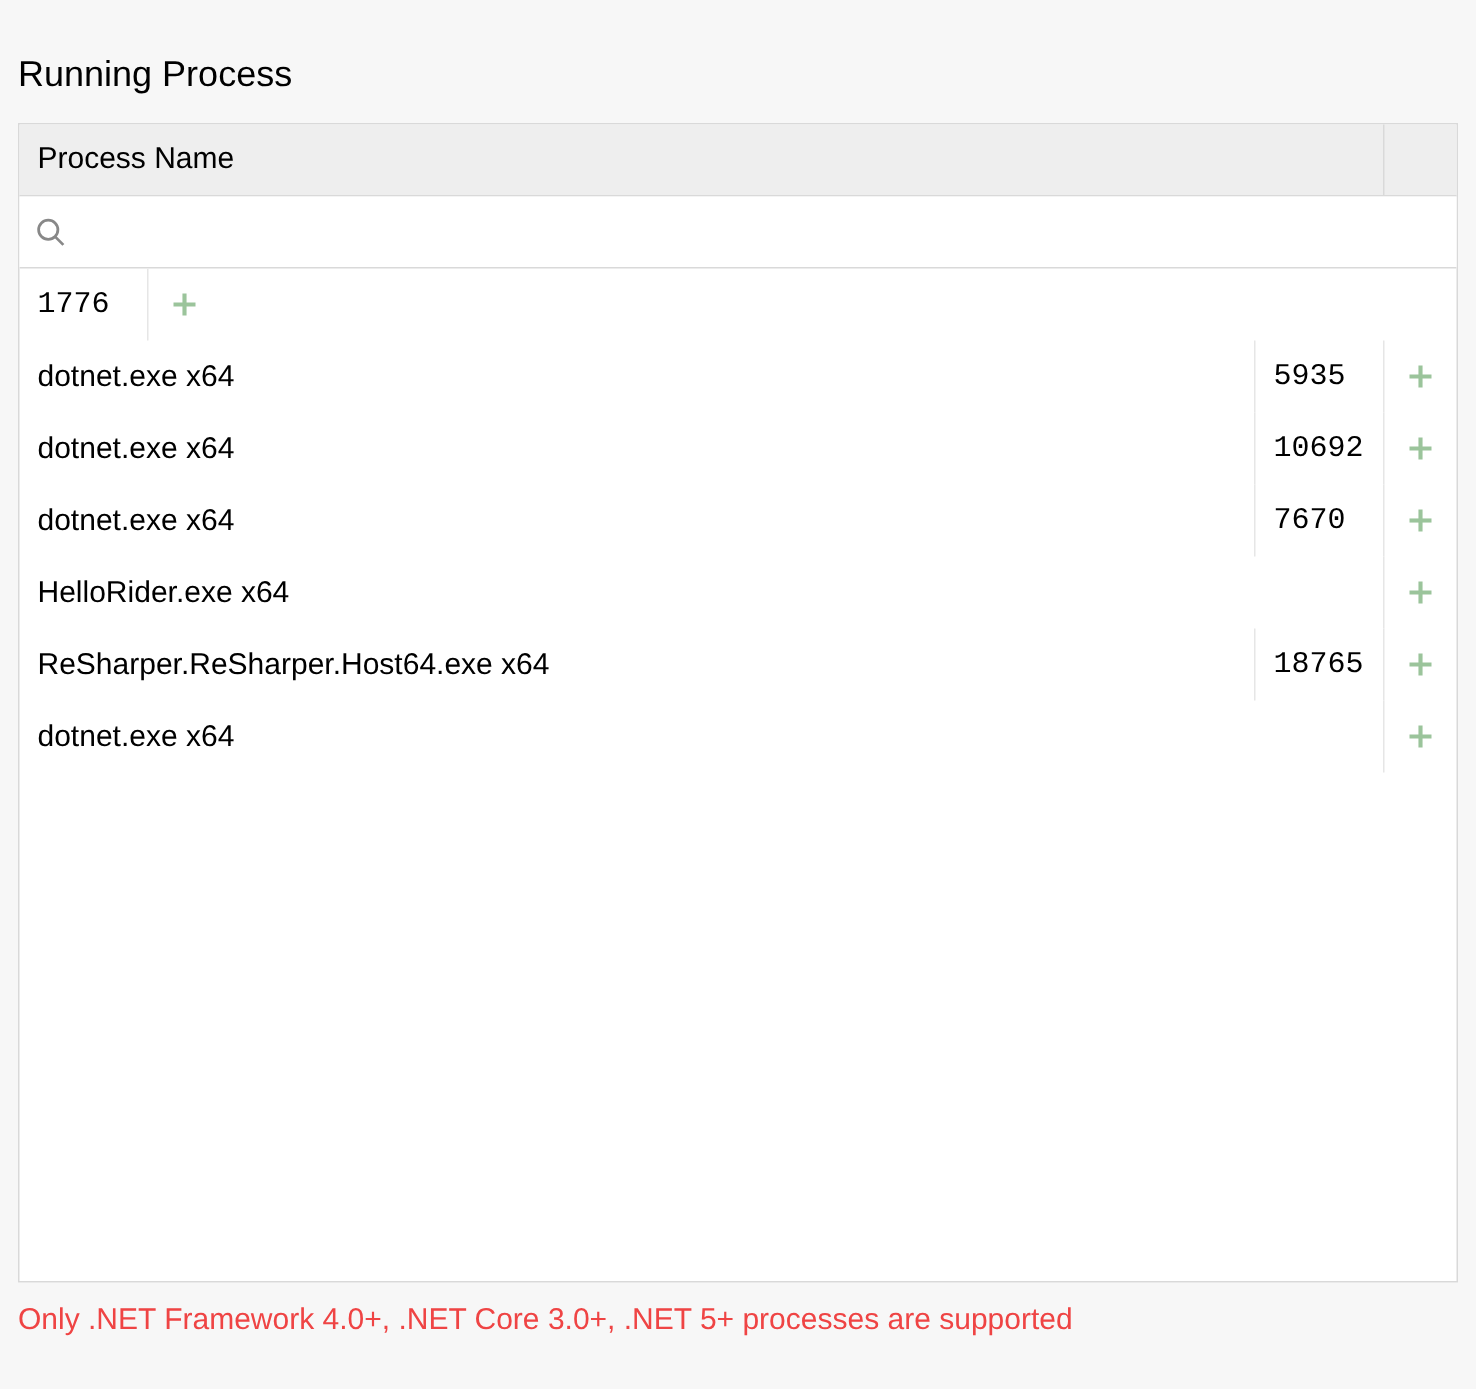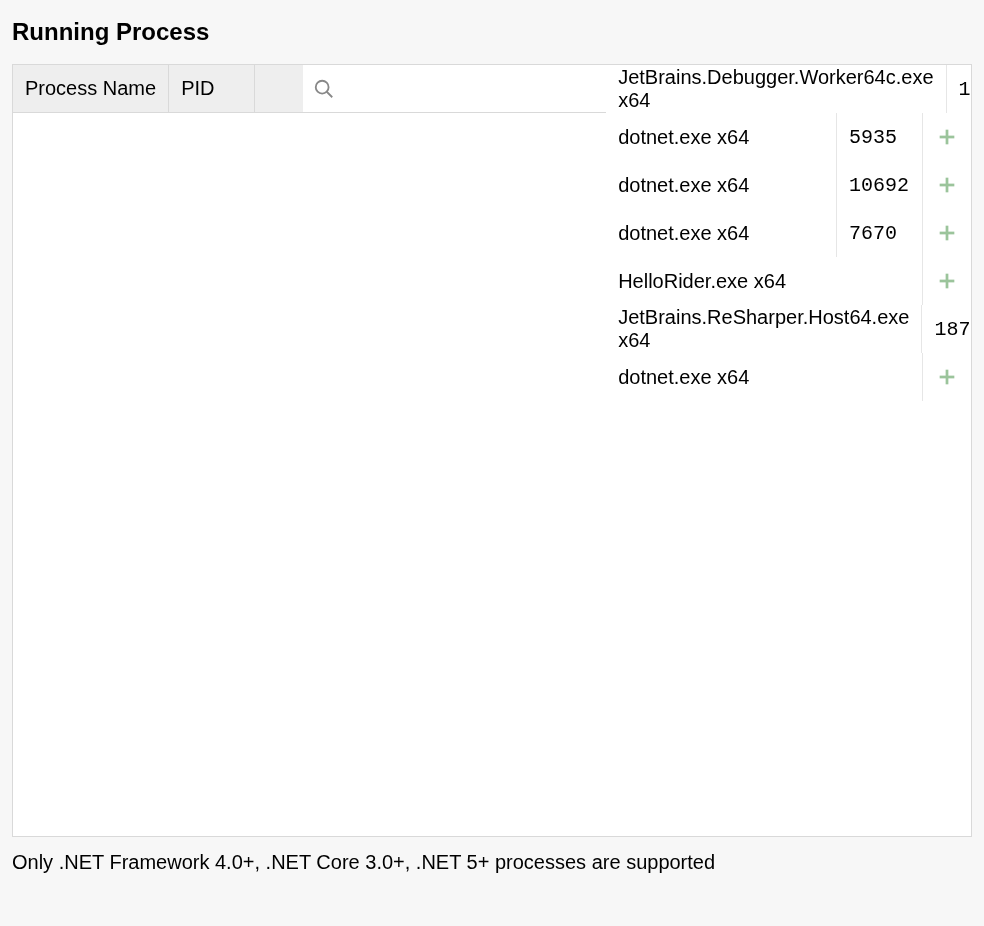--- a/index.html
+++ b/index.html
@@ -10,30 +10,30 @@
     body {
       font-family: "Segoe UI", -apple-system, sans-serif;
       background: #f7f7f7;
       width: 984px;
       height: 926px;
       padding: 12px;
       color: #000;
     }
     .title {
       font-size: 24px;
-      font-weight: 700;
+      font-weight: 400;
       margin-bottom: 18px;
-      margin-top: 6px;
+      margin-top: 24px;
     }
     .table-container {
       border: 1px solid #d9d9d9;
       background: #fff;
       height: 773px;
       display: flex;
-      flex-direction: row;
+      flex-direction: column;
     }
     .header-row {
       display: flex;
       background: #eeeeee;
       border-bottom: 1px solid #d9d9d9;
       height: 48px;
       align-items: center;
     }
     .col-name {
       flex: 1;
@@ -116,48 +116,46 @@
       height: 24px;
       color: #9bc49b;
       cursor: pointer;
       display: flex;
       align-items: center;
       justify-content: center;
     }
     .footer-note {
       font-size: 20px;
       margin-top: 14px;
-      color: #000000;
+      color: #ef4444;
     }
   </style>
 </head>
 <body>
 
 <div class="title">Running Process</div>
 
 <div class="table-container">
   <div class="header-row">
     <div class="col-name">Process Name</div>
-    <div class="col-pid">PID</div>
     <div class="col-action-header"></div>
   </div>
 
   <div class="search-row">
     <span class="search-icon">
       <svg viewBox="0 0 24 24" fill="none" stroke="currentColor" stroke-width="2">
         <circle cx="10" cy="10" r="7"></circle>
         <line x1="15" y1="15" x2="21" y2="21"></line>
       </svg>
     </span>
     <input type="text" class="search-input" placeholder="" style="">
   </div>
 
   <div class="rows" id="rows">
       <div class="data-row">
-        <div class="cell-name">JetBrains.Debugger.Worker64c.exe x64</div>
         <div class="cell-pid">1776</div>
         <div class="cell-action">
           <div class="plus-btn">
             <svg viewBox="0 0 24 24" width="22" height="22" fill="none" stroke="currentColor" stroke-width="3">
               <line x1="12" y1="4" x2="12" y2="20"></line>
               <line x1="4" y1="12" x2="20" y2="12"></line>
             </svg>
           </div>
         </div>
       </div>
@@ -202,21 +200,21 @@
         <div class="cell-action">
           <div class="plus-btn">
             <svg viewBox="0 0 24 24" width="22" height="22" fill="none" stroke="currentColor" stroke-width="3">
               <line x1="12" y1="4" x2="12" y2="20"></line>
               <line x1="4" y1="12" x2="20" y2="12"></line>
             </svg>
           </div>
         </div>
       </div>
       <div class="data-row">
-        <div class="cell-name">JetBrains.ReSharper.Host64.exe x64</div>
+        <div class="cell-name">ReSharper.ReSharper.Host64.exe x64</div>
         <div class="cell-pid">18765</div>
         <div class="cell-action">
           <div class="plus-btn">
             <svg viewBox="0 0 24 24" width="22" height="22" fill="none" stroke="currentColor" stroke-width="3">
               <line x1="12" y1="4" x2="12" y2="20"></line>
               <line x1="4" y1="12" x2="20" y2="12"></line>
             </svg>
           </div>
         </div>
       </div>

